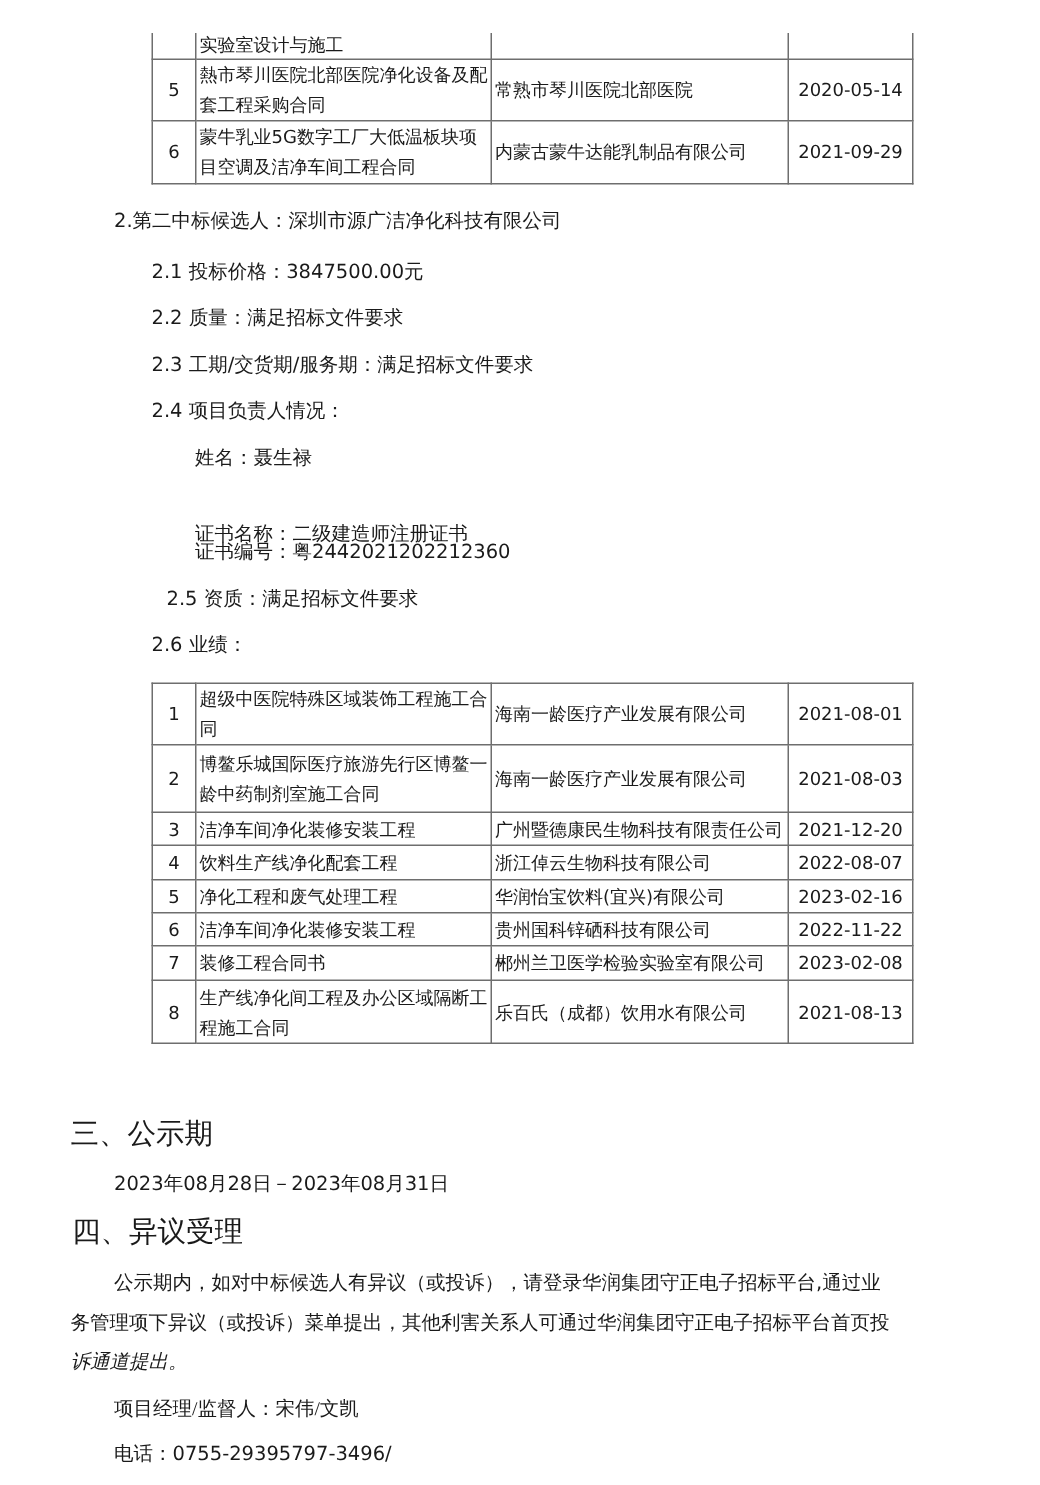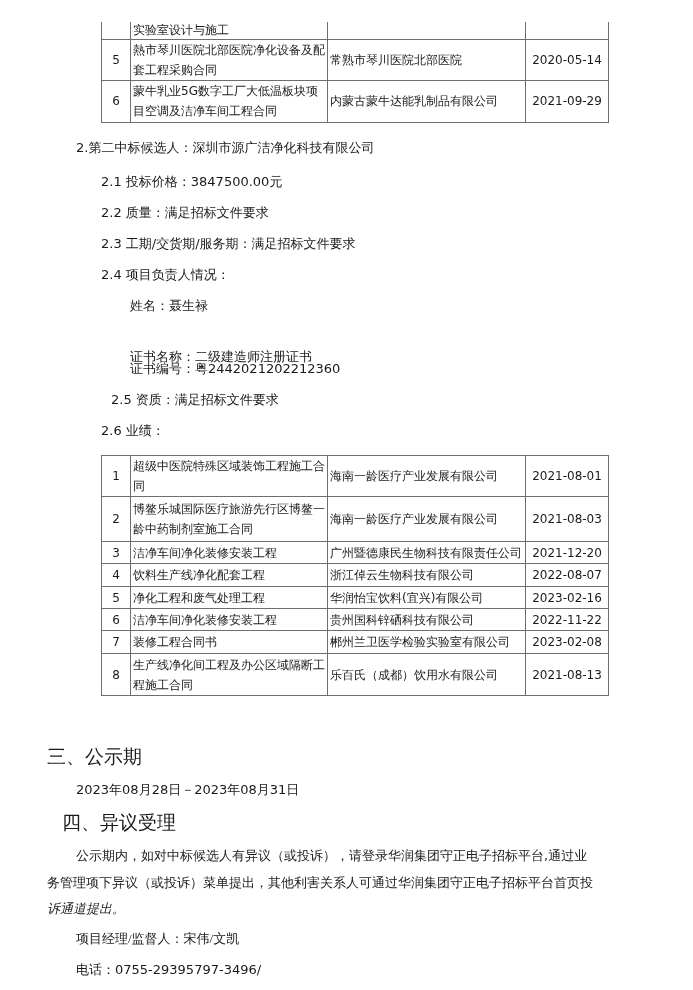--- a/index.html
+++ b/index.html
@@ -121,18 +121,18 @@
     <td class="l">生产线净化间工程及办公区域隔断工程施工合同</td>
     <td class="l">乐百氏（成都）饮用水有限公司</td>
     <td class="c">2021-08-13</td>
   </tr>
 </tbody>
   </table>
 
 <div class="abs h" style="left:47px; top:746px;">三、公示期</div>
 <div class="abs txt" style="left:76px; top:782px;">2023年08月28日－2023年08月31日</div>
 
-<div class="abs h" style="left:62px; top:812px;">四、异议受理</div>
+<div class="abs h" style="left:48px; top:812px;font-family:Liberation Mono, monospace;">四、异议受理</div>
 <div class="abs txt" style="left:76px; top:848px;">公示期内，如对中标候选人有异议（或投诉），请登录华润集团守正电子招标平台,通过业</div>
 <div class="abs txt" style="left:47px; top:875px;">务管理项下异议（或投诉）菜单提出，其他利害关系人可通过华润集团守正电子招标平台首页投</div>
 <div class="abs txt" style="left:47px; top:901px;font-style:italic;">诉通道提出。</div>
 <div class="abs txt" style="left:76px; top:931px;font-family:Liberation Serif, serif;">项目经理/监督人：宋伟/文凯</div>
 <div class="abs txt" style="left:76px; top:962px;">电话：0755-29395797-3496/</div>
 
 </body></html>

